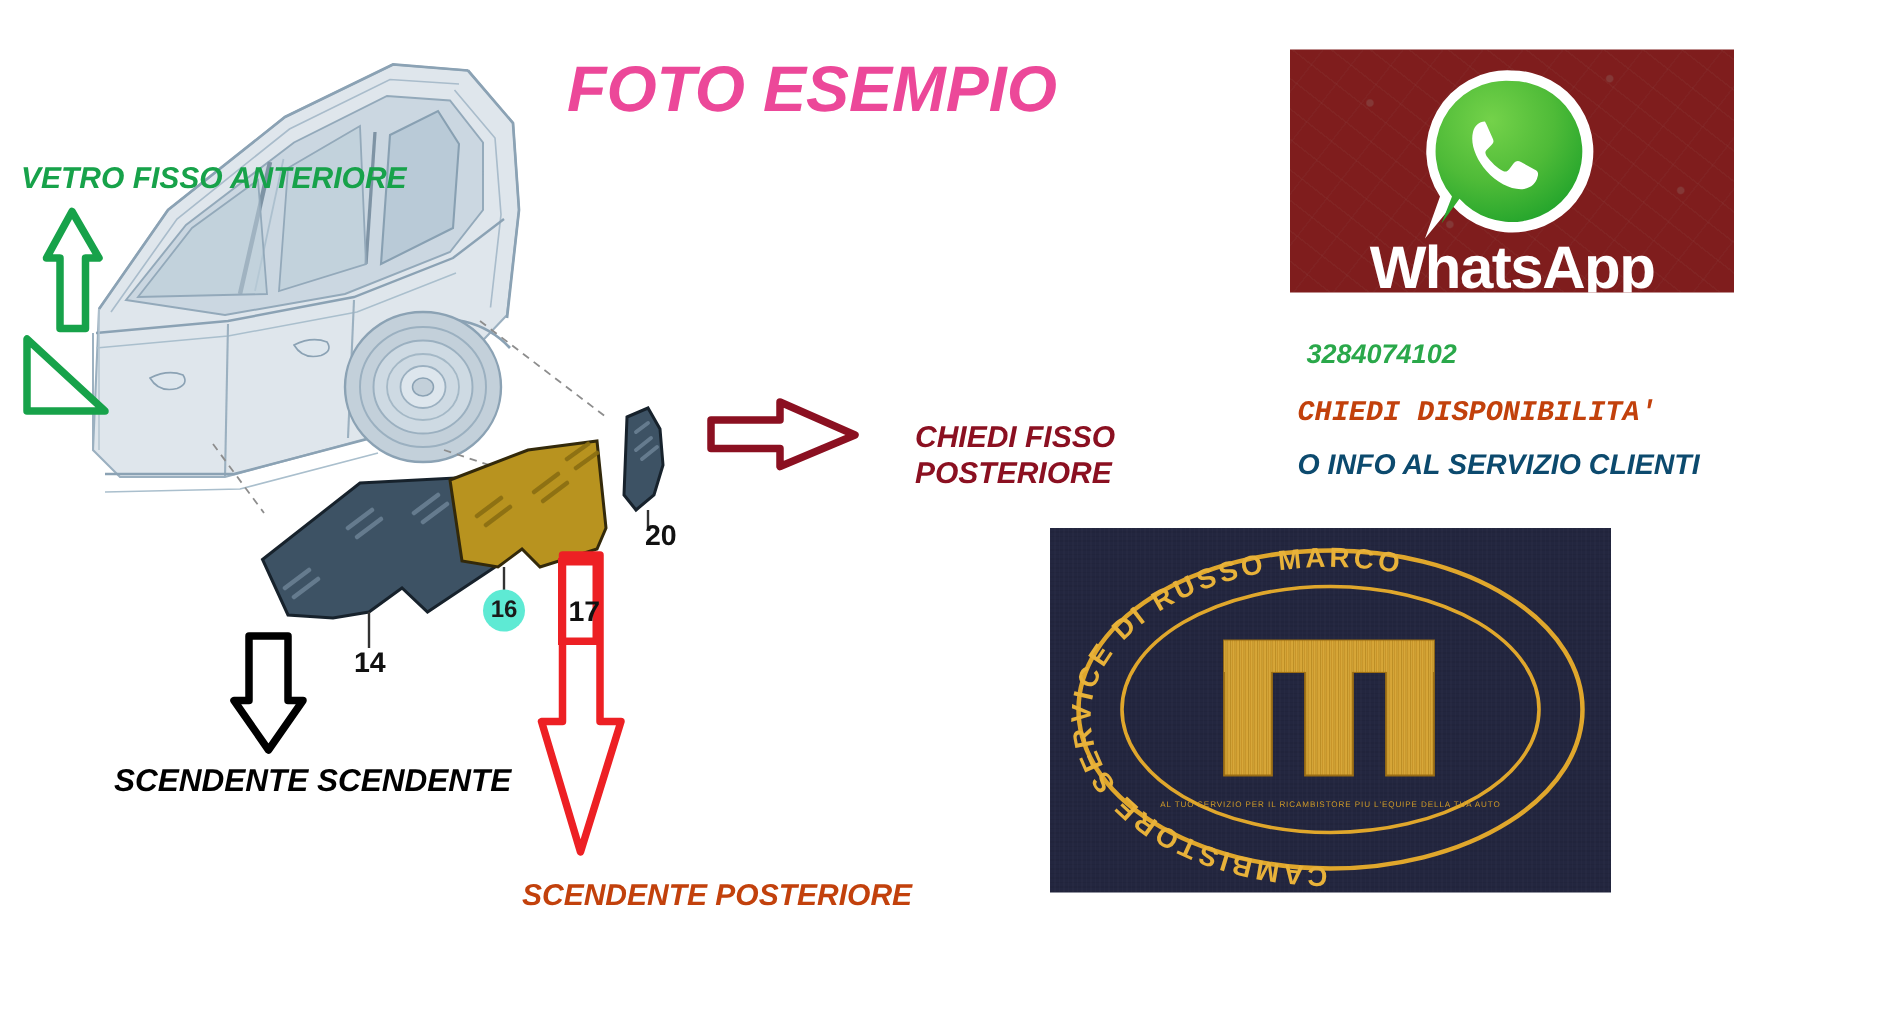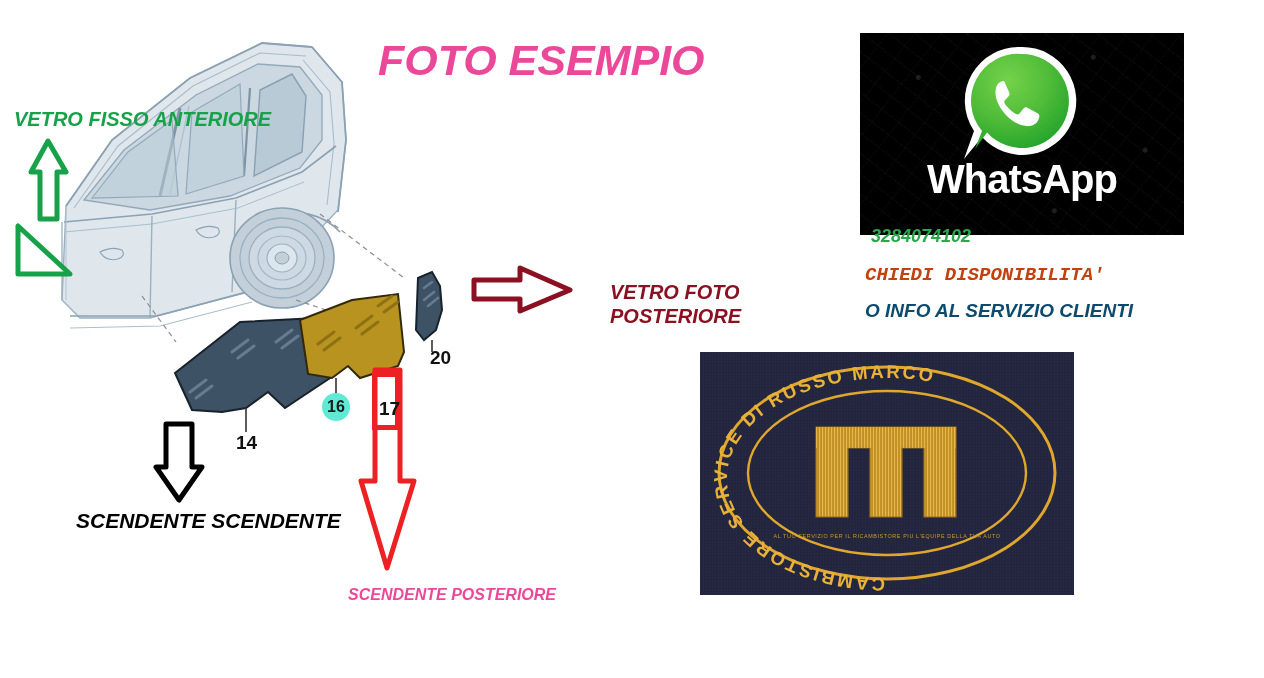--- a/index.html
+++ b/index.html
@@ -9,33 +9,33 @@
 
   
   #title{left:378px;top:36px;font-size:43px;font-weight:bold;font-style:italic;
          color:#ec4899;letter-spacing:0px;white-space:nowrap;}
 
   
   .lbl{font-weight:bold;font-style:italic;white-space:nowrap;line-height:1.18;}
   #lbl-vfa{left:14px;top:108px;font-size:20px;color:#17a24a;}
   #lbl-vfp{left:610px;top:281px;font-size:20px;color:#8b1021;}
   #lbl-sa{left:76px;top:509px;font-size:21px;color:#000000;}
-  #lbl-sp{left:348px;top:586px;font-size:16px;color:#ec4899;}
+  #lbl-sp{left:348px;top:586px;font-size:20px;color:#c2410c;}
 
   
   #phone{left:871px;top:226px;font-size:18px;font-weight:bold;font-style:italic;
          color:#2aa84a;white-space:nowrap;}
   #contact1{left:865px;top:264px;font-size:19px;font-weight:bold;font-style:italic;
             color:#c2410c;white-space:nowrap;font-family:Liberation Mono, monospace;}
   #contact2{left:865px;top:300px;font-size:19px;font-weight:bold;font-style:italic;
             color:#0c4a6e;white-space:nowrap;}
 
   
-  #wa-banner{left:860px;top:33px;width:296px;height:202px;background:#000000;
-             overflow:hidden;padding-left:28px;}
+  #wa-banner{left:860px;top:33px;width:296px;height:162px;background:#7f1d1d;
+             overflow:hidden;}
   #wa-pattern{position:absolute;inset:0;opacity:.16;
     background-image:
       radial-gradient(circle at 18% 22%, #9fc6bb 0 2px, transparent 3px),
       radial-gradient(circle at 72% 12%, #9fc6bb 0 2px, transparent 3px),
       radial-gradient(circle at 88% 58%, #9fc6bb 0 2px, transparent 3px),
       radial-gradient(circle at 36% 72%, #9fc6bb 0 2px, transparent 3px),
       radial-gradient(circle at 60% 88%, #9fc6bb 0 2px, transparent 3px),
       repeating-linear-gradient(38deg, rgba(190,220,210,.25) 0 1px, transparent 1px 16px),
       repeating-linear-gradient(-52deg, rgba(190,220,210,.18) 0 1px, transparent 1px 21px);}
   #wa-logo{left:50%;top:8px;transform:translateX(-50%);}
@@ -183,21 +183,21 @@
 <div class="abs" id="circle16">16</div>
 <div class="abs" id="box17"></div>
 <div class="abs callout" id="num17">17</div>
 <div class="abs callout" id="num18">20</div>
 
 <div class="abs" id="title">FOTO ESEMPIO</div>
 
 <div class="abs lbl" id="lbl-vfa">VETRO FISSO ANTERIORE</div>
 
 <div class="abs lbl" id="lbl-vfp">
-  <div>VETRO FOTO</div>
+  <div>CHIEDI FISSO</div>
   <div>POSTERIORE</div>
 </div>
 
 <div class="abs lbl" id="lbl-sa">SCENDENTE SCENDENTE</div>
 
 <div class="abs lbl" id="lbl-sp">SCENDENTE POSTERIORE</div>
 
 <div class="abs" id="wa-banner">
   <div id="wa-pattern"></div>
   <svg class="abs" id="wa-logo" width="132" height="124" viewBox="0 0 132 124" xmlns="http://www.w3.org/2000/svg">

